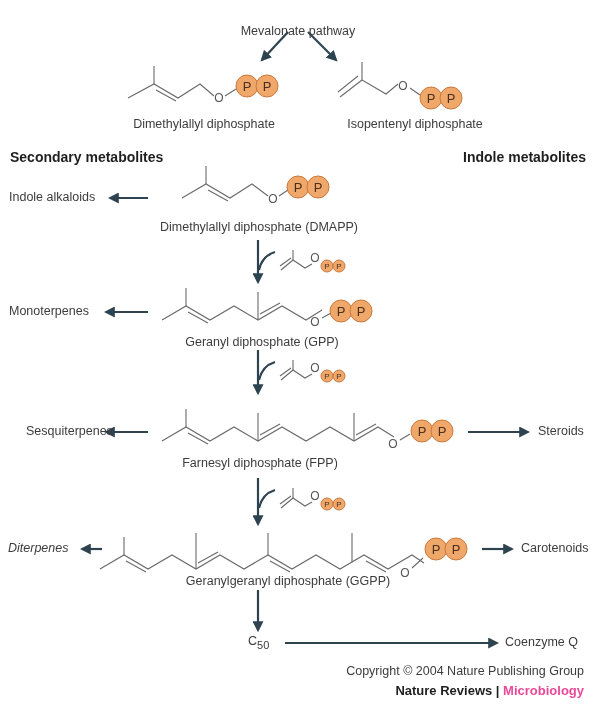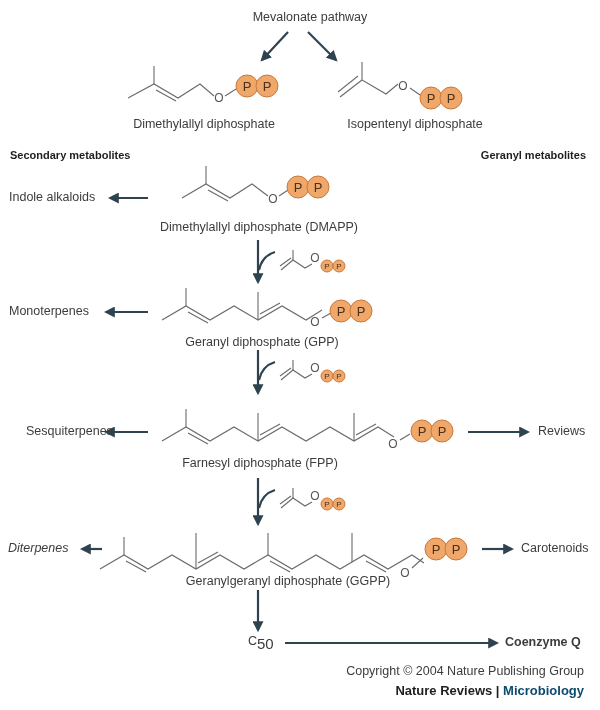--- a/index.html
+++ b/index.html
@@ -1,29 +1,29 @@
 <!DOCTYPE html>
 <html><head>
 <meta charset="utf-8">
 <style>
   html, body { margin: 0; padding: 0; background: #ffffff; }
   body { width: 600px; height: 710px; position: relative; overflow: hidden;
          font-family: "Liberation Sans", sans-serif; color: #3a3a3a; }
   .lbl { position: absolute; font-size: 12.5px; color: #3c3c3c; white-space: nowrap; }
-  .bold { font-weight: bold; color: #1e1e1e; font-size: 11px; }
+  .bold { font-weight: bold; color: #1e1e1e; font-size: 14px; }
   .center { transform: translateX(-50%); }
   svg#diagram { position: absolute; left: 0; top: 0; }
   .bond { stroke: #6a6a6a; stroke-width: 1.1; fill: none; }
   .arrow { stroke: #2e4350; stroke-width: 2.2; fill: none; }
   .ph { fill: #f0a86a; stroke: #c9783c; stroke-width: 1; }
   .phtxt { font-family: "Liberation Sans", sans-serif; fill: #4a3020; text-anchor: middle; }
   .otxt { font-family: "Liberation Sans", sans-serif; fill: #555; font-size: 12px; text-anchor: middle; }
-  sub { font-size: 15px; text-align: right; }
+  sub { font-size: 11px; text-align: right; }
   .footer-brand { font-weight: bold; font-size: 13px; color: #1e1e1e; }
-  .micro { color: #0c4a6e; }
+  .micro { color: #ec4899; }
 </style>
 </head>
 <body>
 
 <svg id="diagram" width="600" height="710">
   <defs>
     <marker id="ah" viewBox="0 0 10 10" refX="8" refY="5" markerWidth="5" markerHeight="5" orient="auto">
       <path d="M0,0 L10,5 L0,10 z" fill="#2e4350"></path>
     </marker>
   </defs>
@@ -157,38 +157,38 @@
     <text class="phtxt" x="436" y="554" font-size="13">P</text>
       <text class="phtxt" x="456" y="554" font-size="13">P</text>
   </g>
   <line class="arrow" x1="102" y1="549" x2="82" y2="549" marker-end="url(#ah)"></line>
   <line class="arrow" x1="482" y1="549" x2="512" y2="549" marker-end="url(#ah)"></line>
 
   <line class="arrow" x1="258" y1="590" x2="258" y2="630" marker-end="url(#ah)"></line>
   <line class="arrow" x1="285" y1="643" x2="497" y2="643" marker-end="url(#ah)"></line>
 </svg>
 
-<div class="lbl center" style="left:298px;top:10px;margin-left:12px;">Mevalonate pathway</div>
+<div class="lbl center" style="left:298px;top:24px;">Mevalonate pathway</div>
 <div class="lbl center" style="left:204px;top:117px;">Dimethylallyl diphosphate</div>
 <div class="lbl center" style="left:398px;top:117px;margin-left:17px;">Isopentenyl diphosphate</div>
 
 <div class="lbl bold" style="left:10px;top:149px;">Secondary metabolites</div>
-<div class="lbl bold" style="right:14px;top:149px;">Geranyl metabolites</div>
+<div class="lbl bold" style="right:14px;top:149px;">Indole metabolites</div>
 
 <div class="lbl" style="left:9px;top:190px;">Indole alkaloids</div>
 <div class="lbl center" style="left:259px;top:220px;">Dimethylallyl diphosphate (DMAPP)</div>
 
 <div class="lbl" style="left:9px;top:304px;">Monoterpenes</div>
 <div class="lbl center" style="left:262px;top:335px;">Geranyl diphosphate (GPP)</div>
 
 <div class="lbl" style="left:26px;top:424px;">Sesquiterpenes</div>
 <div class="lbl center" style="left:260px;top:456px;">Farnesyl diphosphate (FPP)</div>
-<div class="lbl" style="left:538px;top:424px;">Reviews</div>
+<div class="lbl" style="left:538px;top:424px;">Steroids</div>
 
 <div class="lbl" style="left:8px;top:541px;font-style:italic;">Diterpenes</div>
 <div class="lbl center" style="left:288px;top:574px;">Geranylgeranyl diphosphate (GGPP)</div>
 <div class="lbl" style="left:521px;top:541px;">Carotenoids</div>
 
 <div class="lbl" style="left:248px;top:634px;"><span>C</span><sub>50</sub></div>
-<div class="lbl" style="left:505px;top:635px;font-weight:bold;">Coenzyme Q</div>
+<div class="lbl" style="left:505px;top:635px;">Coenzyme Q</div>
 
 <div class="lbl" style="right:16px;top:664px;">Copyright © 2004 Nature Publishing Group</div>
 <div class="lbl footer-brand" style="right:16px;top:683px;"><span>Nature Reviews</span><span style="white-space:pre;"> | </span><span class="micro">Microbiology</span></div>
 
 </body></html>

